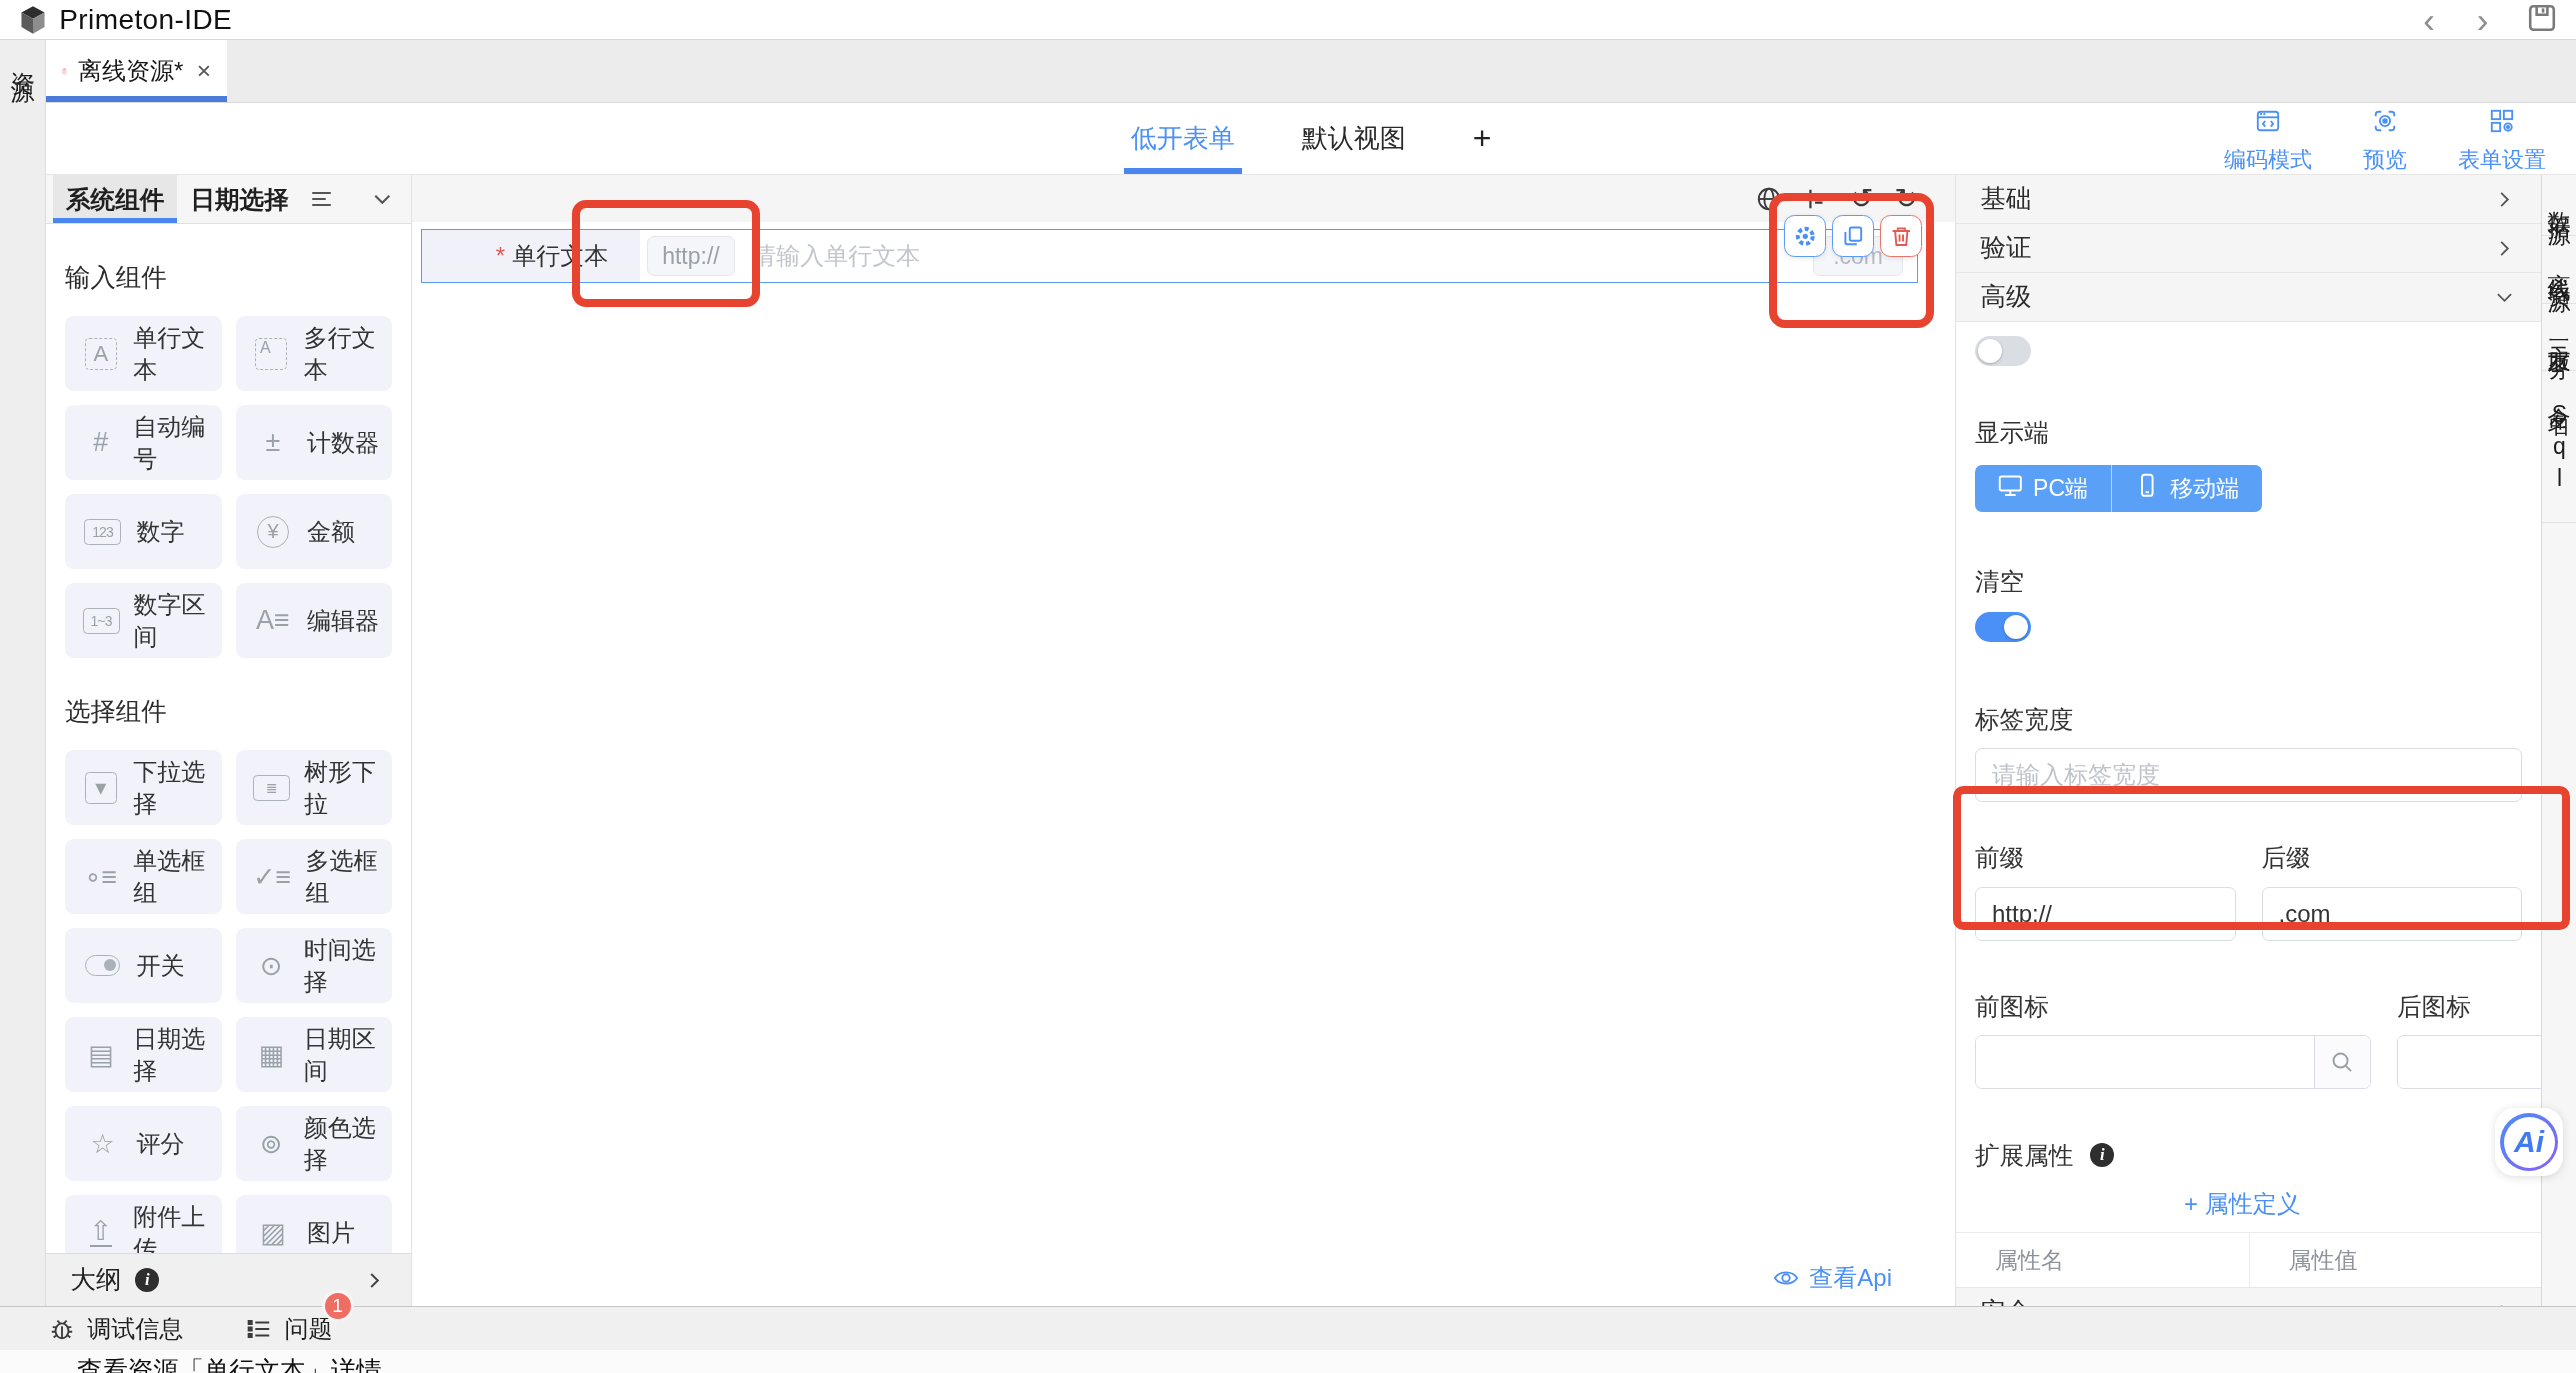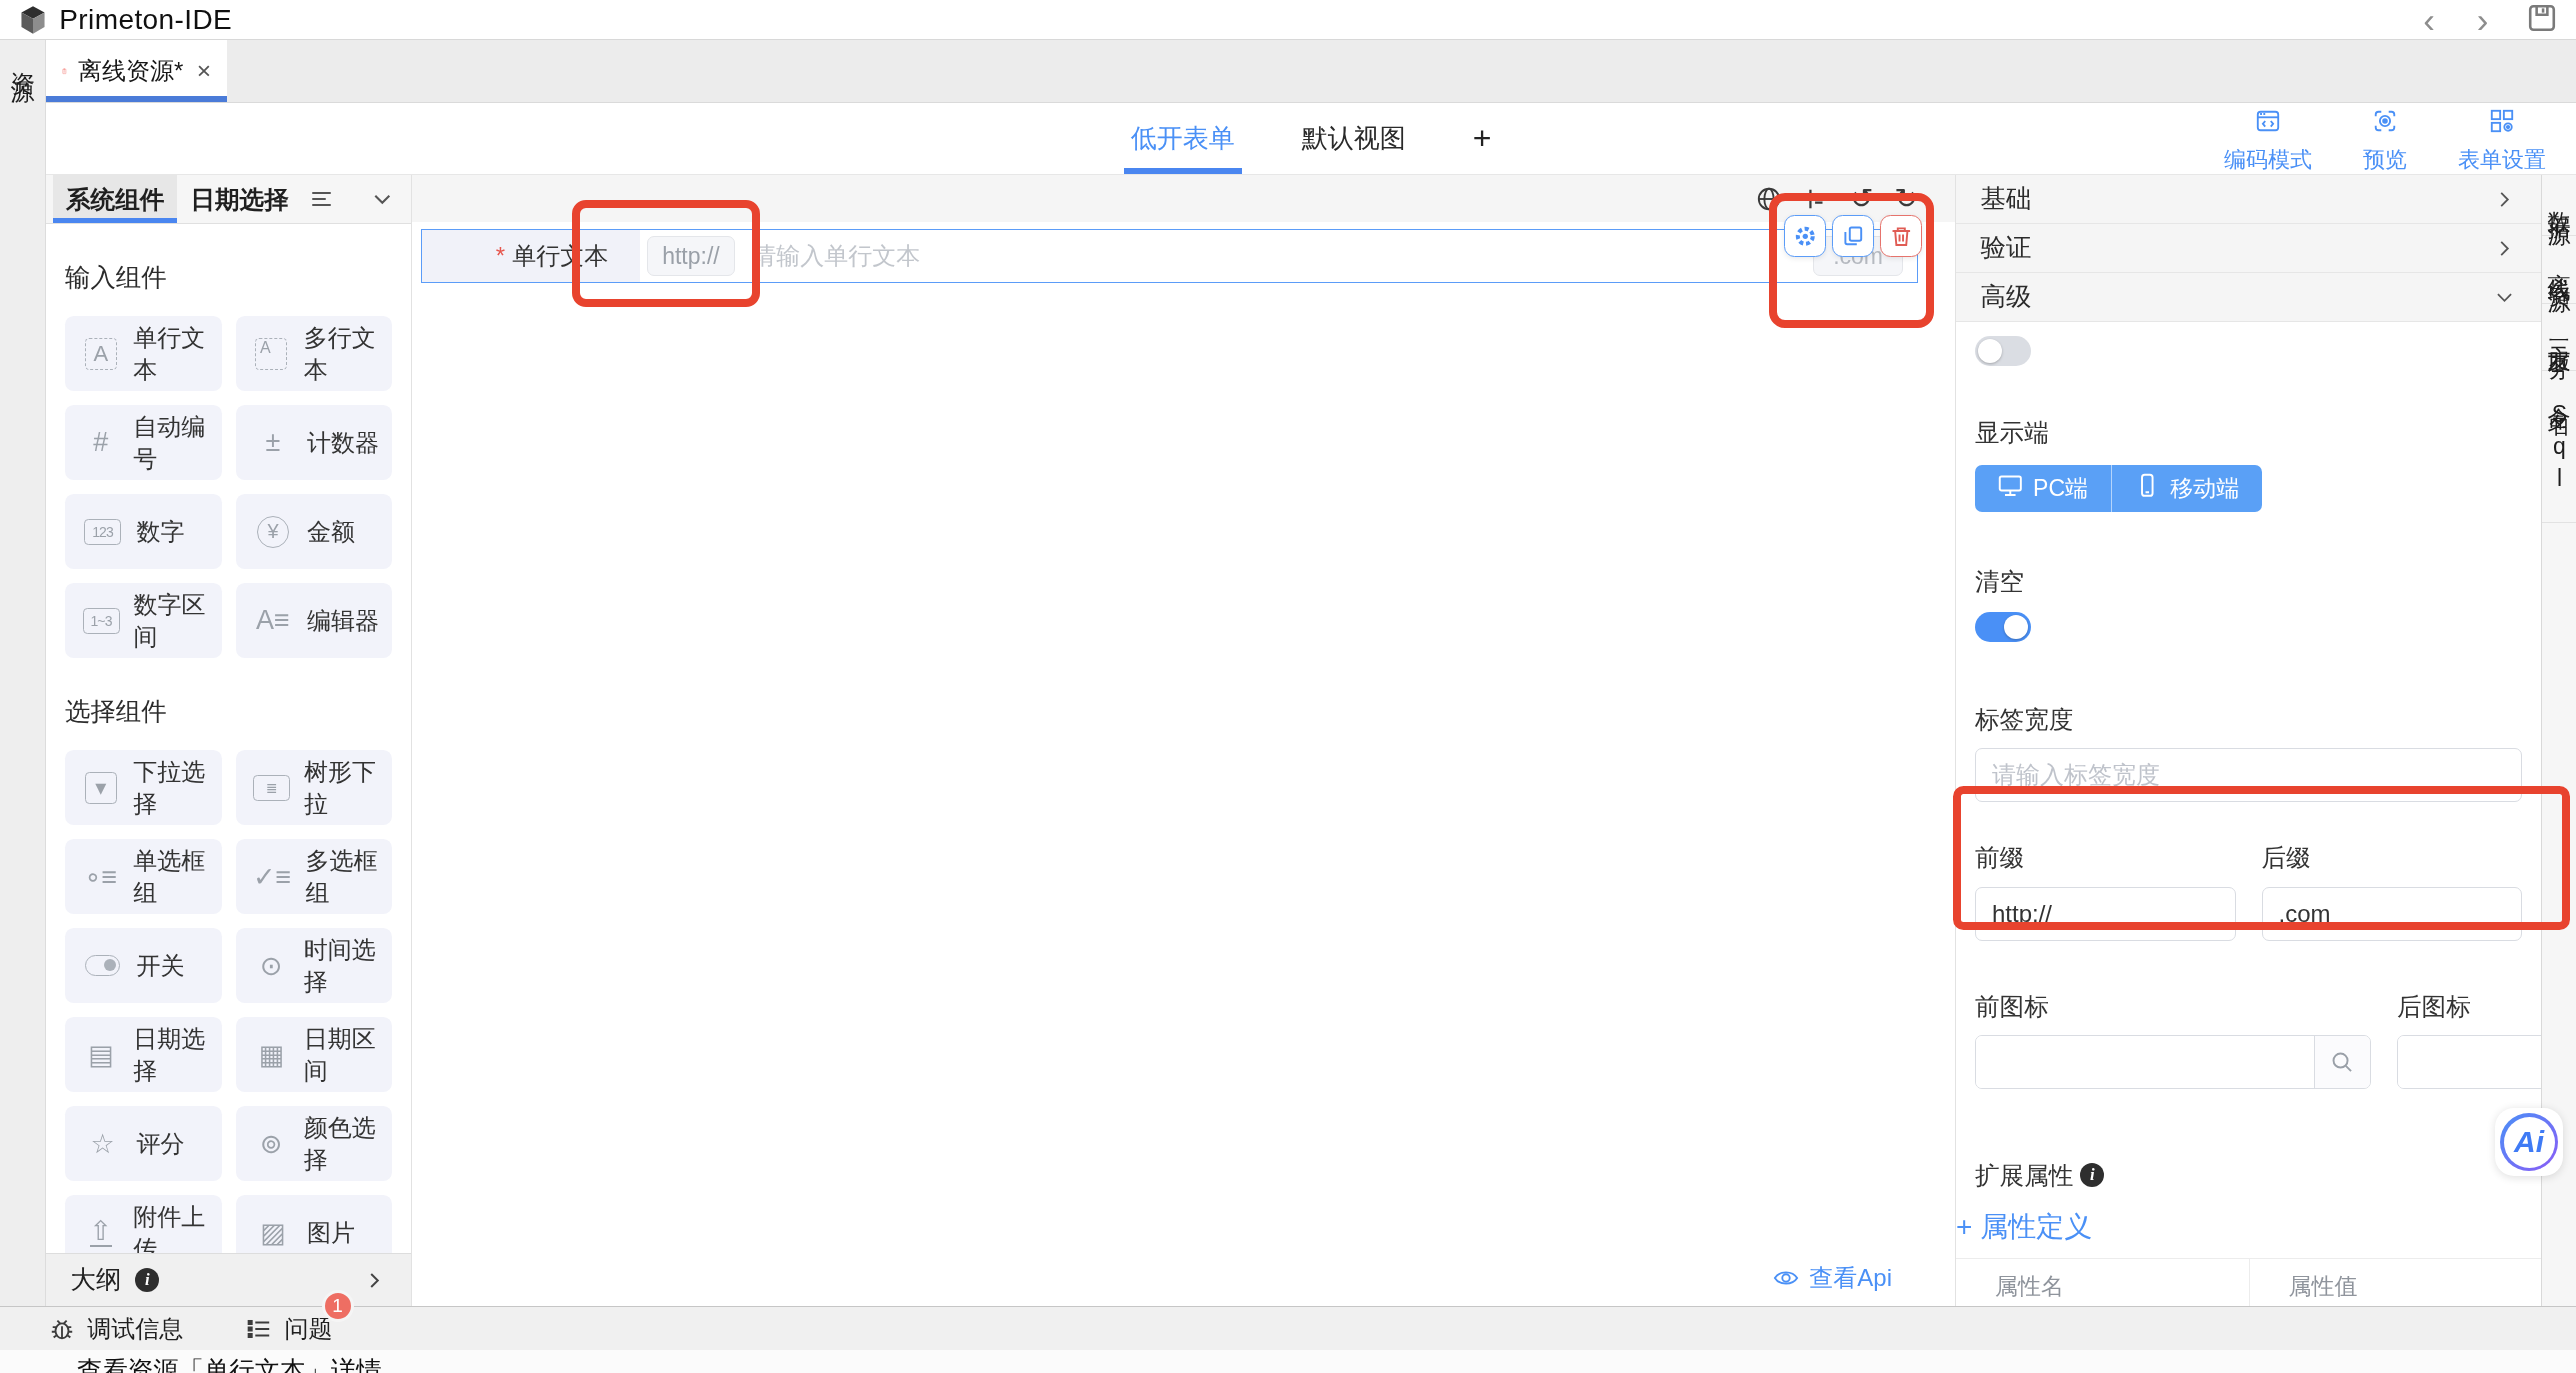--- a/index.html
+++ b/index.html
@@ -100,22 +100,22 @@
   .ins-lbl { font-size:24.6px; color:#333; }
   .seg { display:flex; width:fit-content; border-radius:7px; overflow:hidden; margin-top:16px; }
   .seg-btn { height:47px; background:#5aa0f6; color:#fff; font-size:23px; display:flex; align-items:center; gap:10.5px; padding:0 23px; }
   .seg-btn + .seg-btn { border-left:1.8px solid rgba(255,255,255,.55); }
   .text-input { margin-top:12.3px; height:54px; border:1.8px solid #d9dce2; border-radius:7px; width:100%; font-size:24px; color:#333; padding:0 16px; outline:0; font-family:inherit; background:#fff; }
   .text-input::placeholder { color:#bfc3cb; }
   .two-col { display:grid; grid-template-columns:1fr 1fr; column-gap:26px; }
   .inp-group { margin-top:12.3px; height:54px; border:1.8px solid #d9dce2; border-radius:7px; display:flex; overflow:hidden; }
   .inp-group input { flex:1; border:0; outline:0; font-size:24px; padding:0 14px; min-width:0; font-family:inherit; }
   .inp-group .sbtn { width:56px; border-left:1.8px solid #d9dce2; background:#fbfbfd; display:flex; align-items:center; justify-content:center; color:#9aa0a8; }
-  .ext-row { display:flex; align-items:center; gap:7px; margin-top:70px; }
-  .attr-add { margin-top:16px; text-align:left; color:#4a90f6; font-size:28px; padding-right:12.3px; }
+  .ext-row { display:flex; align-items:center; gap:17px; margin-top:50px; }
+  .attr-add { margin-top:16px; text-align:center; color:#4a90f6; font-size:24px; padding-right:12.3px; }
   .attr-table { margin-top:12.3px; border-top:1.8px solid #ececec; display:grid; grid-template-columns:1fr 1fr; flex:0 0 auto; }
   .attr-th { height:54px; display:flex; align-items:center; padding-left:39px; font-size:23px; color:#8f949c; }
   .attr-th + .attr-th { border-left:1.8px solid #ececec; }
 
   
   .right-rail { width:35px; flex:0 0 auto; background:#f6f6f6; border-left:1.8px solid #d9d9d9; display:flex; flex-direction:column; align-items:center; }
   .rail-item { width:100%; display:flex; justify-content:center; padding:17.5px 0 24.6px; border-bottom:1.8px solid #e2e2e2; }
   .rail-item span { writing-mode:vertical-rl; text-orientation:upright; font-size:23px; color:#1d1d1d; letter-spacing:6.1px; line-height:1; }
 
   

